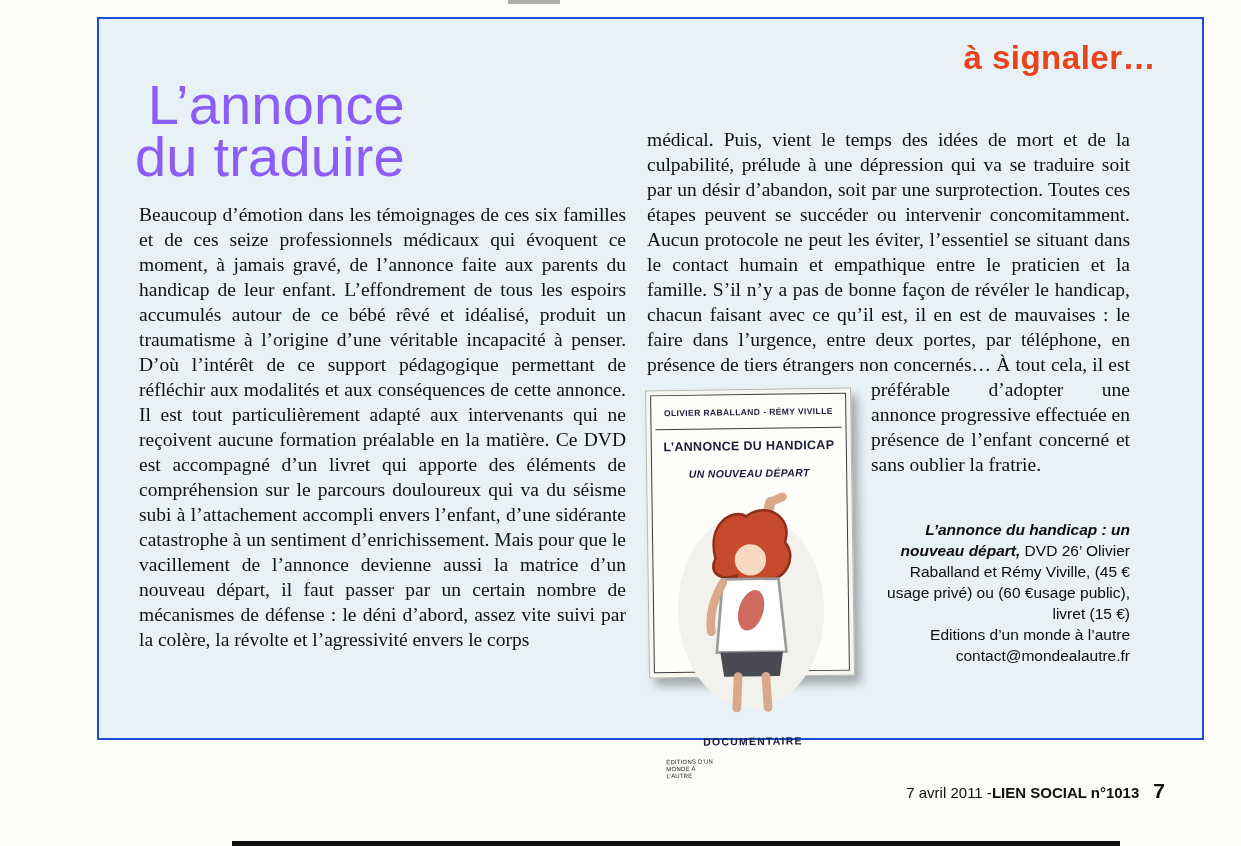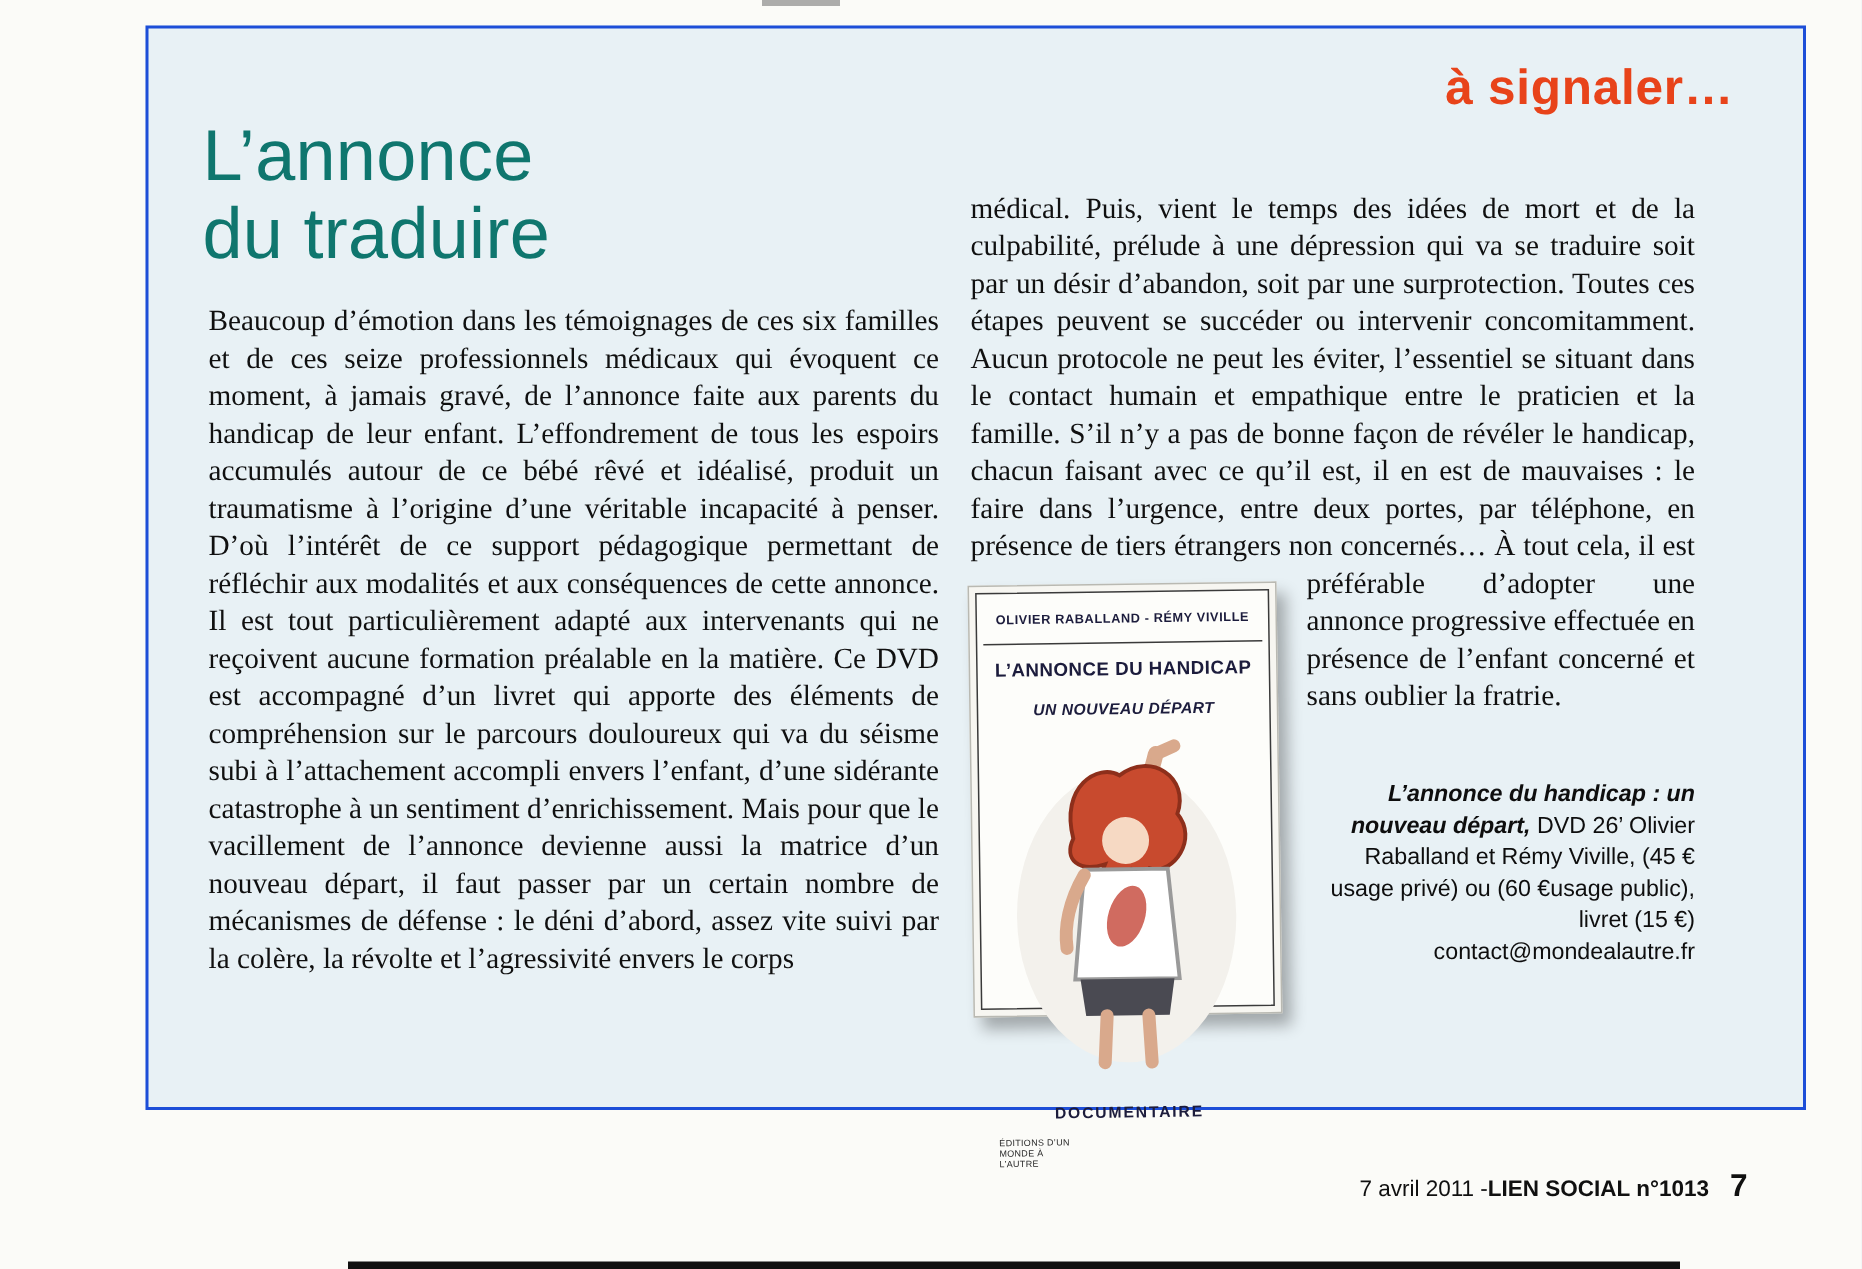--- a/index.html
+++ b/index.html
@@ -25,24 +25,25 @@
     font-weight:bold;
     font-size:33px;
     letter-spacing:0.5px;
     color:var(--accent, #e8431a);
   }
   .title {
     position:absolute;
     left:36px; top:60px;
     font-family:"Liberation Sans", sans-serif;
     font-weight:normal;
-    font-size:48px;
+    font-size:56px;
     line-height:52px;
-    color:#0f766e;
+    color:#8b5cf6;
     letter-spacing:0.2px;
+    text-align:right;
   }
   .title .t-line { display:block; }
   .col {
     position:absolute;
     font-size:19.5px;
     line-height:25px;
     text-align:justify;
     hyphens:auto;
     color:#101010;
   }
@@ -189,20 +190,21 @@
         </div>
         <div class="dvd-genre">DOCUMENTAIRE</div>
         <div class="dvd-pub">Éditions d’un monde à l’autre</div>
       </div>
     </div>
 
     <span>cela, il est préférable d’adopter une annonce progressive effectuée en présence de l’enfant concerné et sans oublier la fratrie.</span>
 
     <div class="caption">
       <span class="cap-lead">L’annonce du handicap : un nouveau départ,</span><span> DVD 26’ Olivier Raballand et Rémy Viville, (45 € usage privé) ou (60 €usage public), livret (15 €)</span>
+      <span class="cap-line">Editions d’un monde à l’autre</span>
       <span class="cap-line">contact@mondealautre.fr</span>
     </div>
 
     <div class="clear"></div>
   </div>
 
 </div>
 
 <div class="footer">
   <span class="f-date">7 avril 2011 - </span>

